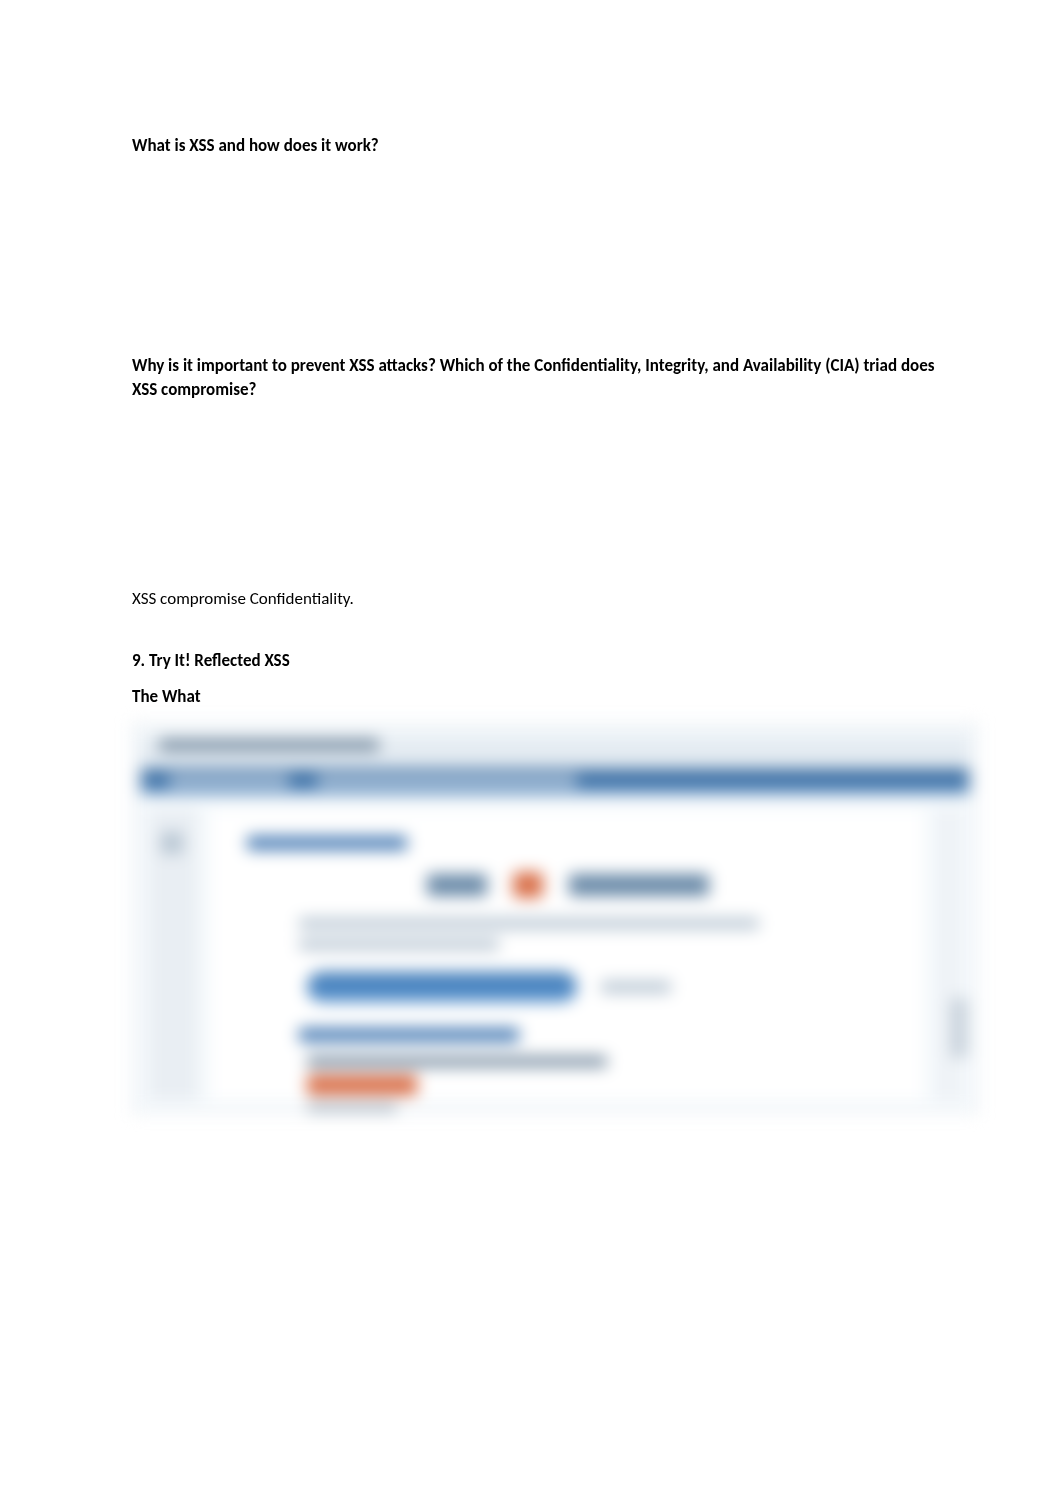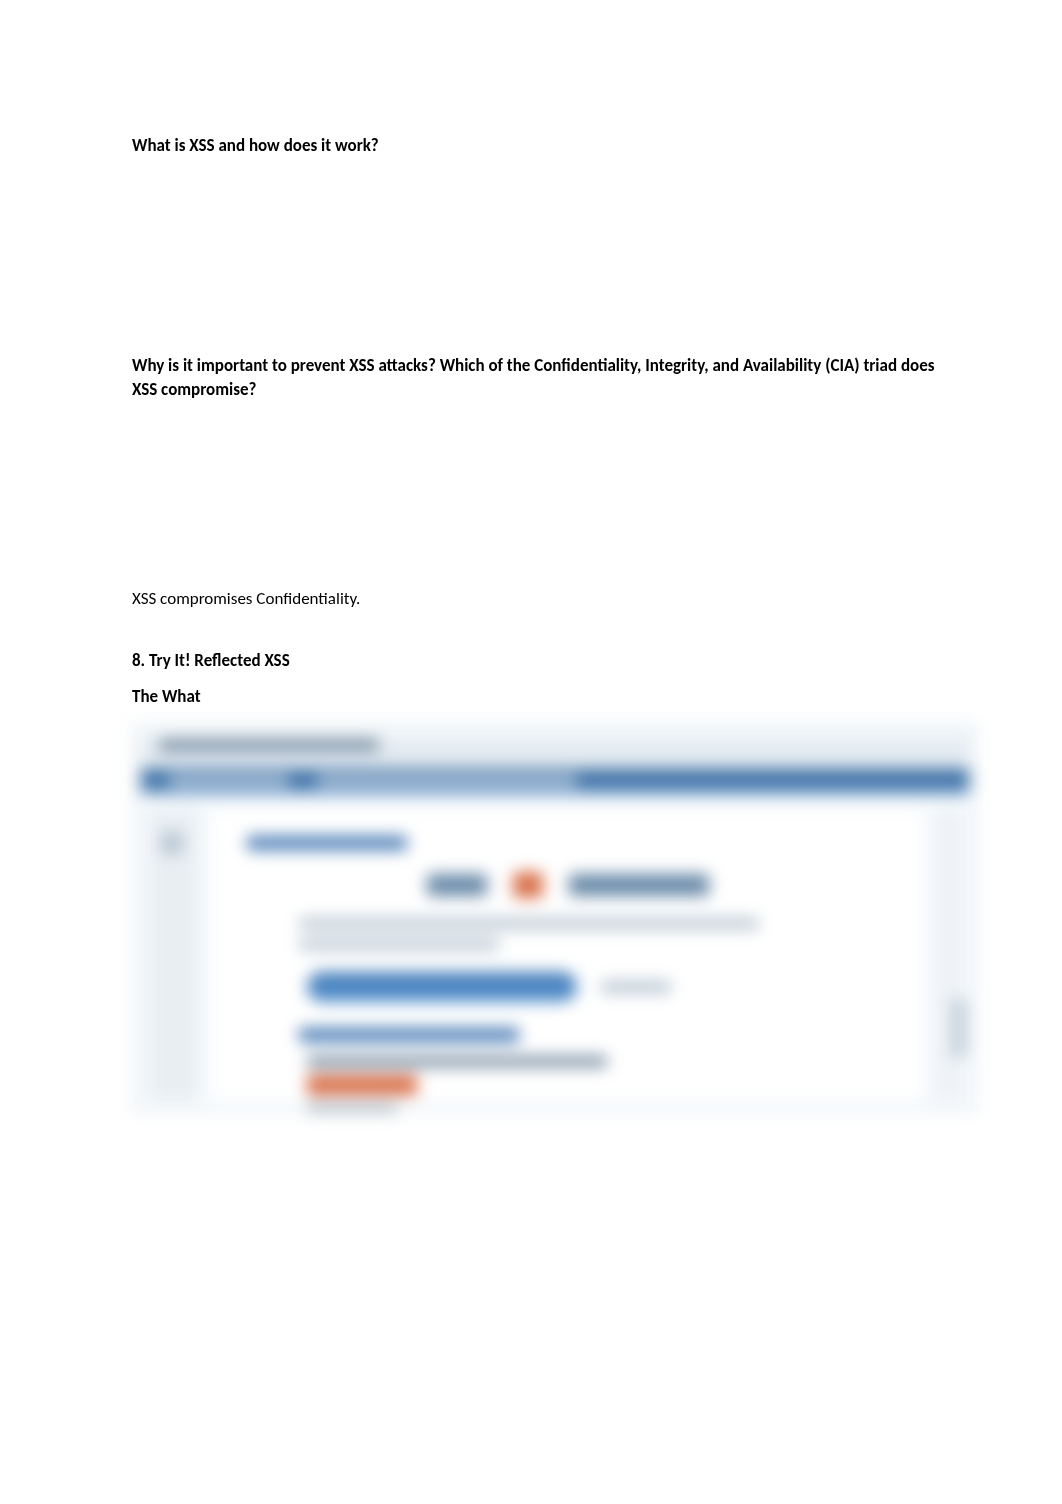--- a/index.html
+++ b/index.html
@@ -231,23 +231,23 @@
 <body>
 
 <p class="question-bold">What is XSS and how does it work?</p>
 
 <div class="spacer-large"></div>
 
 <p class="question-bold">Why is it important to prevent XSS attacks? Which of the Confidentiality, Integrity, and Availability (CIA) triad does XSS compromise?</p>
 
 <div class="spacer-medium"></div>
 
-<p class="normal-text">XSS compromises Confidentiality.</p>
-
-<p class="section-number">8. Try It! Reflected XSS</p>
+<p class="normal-text">XSS compromise Confidentiality.</p>
+
+<p class="section-number">9. Try It! Reflected XSS</p>
 
 <p class="subheading">The What</p>
 
 <div class="screenshot-container">
   <div class="ss-titlebar">
     <div class="ss-title-blob"></div>
   </div>
   <div class="ss-tabbar">
     <div class="ss-tab"></div>
     <div class="ss-tab" style="width:260px;"></div>

